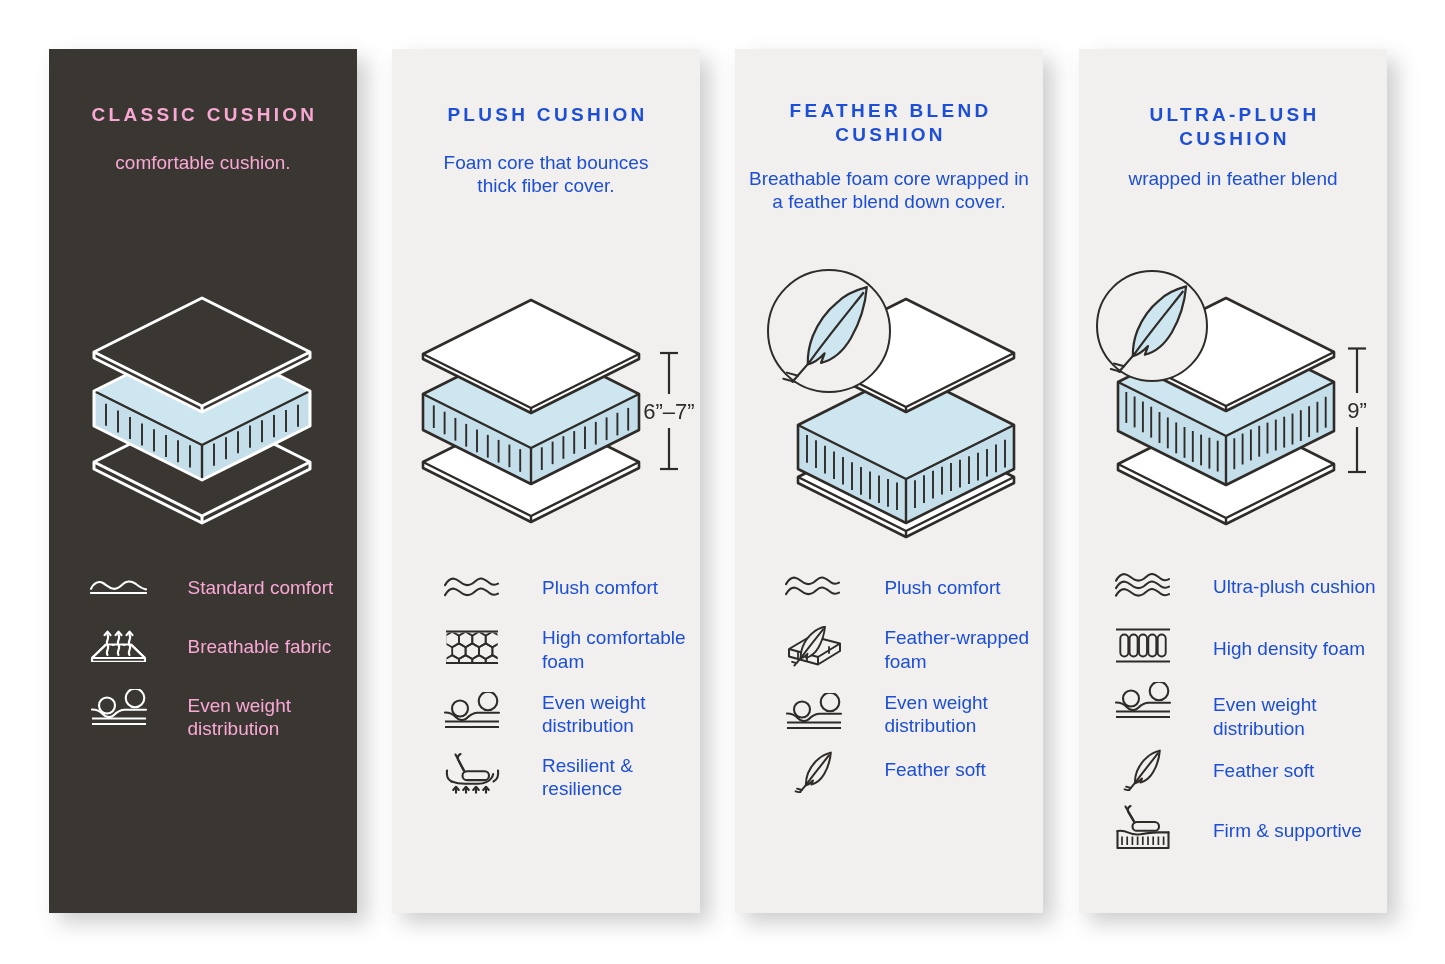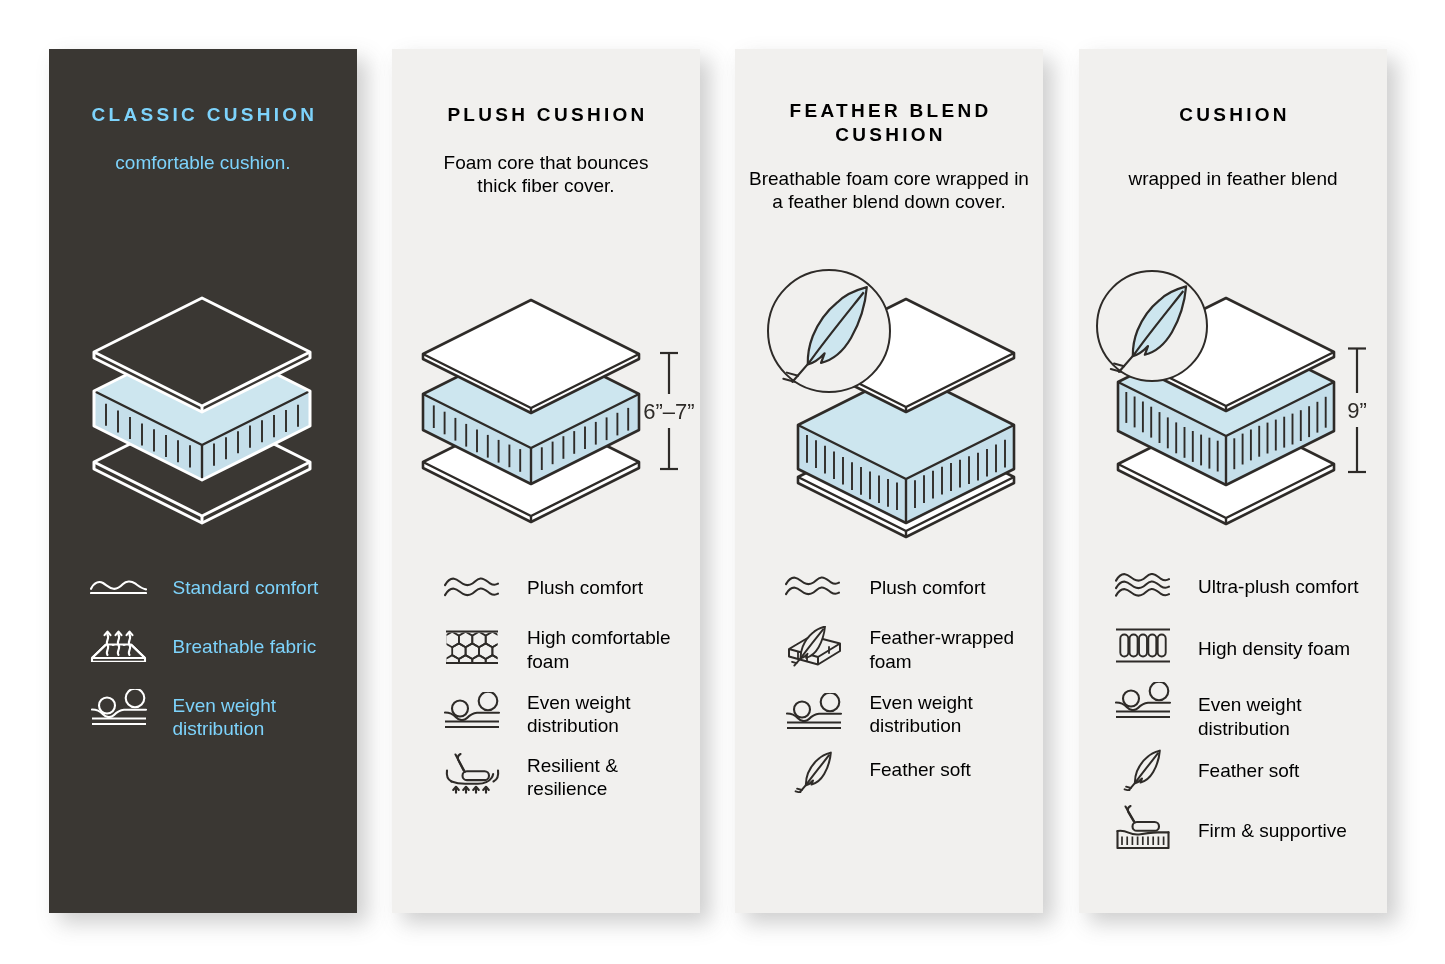--- a/index.html
+++ b/index.html
@@ -7,36 +7,36 @@
   body {
     background:#ffffff;
     font-family:"Liberation Sans","DejaVu Sans",sans-serif;
     position:relative; overflow:hidden;
     -webkit-font-smoothing:antialiased;
   }
   .panel {
     position:absolute; top:49px; width:308px; height:864px;
     box-shadow:10px 10px 20px rgba(80,80,80,0.28);
   }
-  .panel.dark { background:#3a3733; color:#7dd3fc; }
-  .panel.light { background:#f1f0ee; color:#000000; }
+  .panel.dark { background:#3a3733; color:#f9a8d4; }
+  .panel.light { background:#f1f0ee; color:#1d4ed8; }
   .title {
     position:absolute; left:0; width:100%; text-align:center;
     font-size:19px; font-weight:bold; letter-spacing:3.3px; padding-left:3px; line-height:24px;
   }
   .title .tline { display:block; }
   .desc {
     position:absolute; left:0; width:100%; text-align:center;
     font-size:19px; line-height:23px; font-weight:normal;
   }
   .desc .dline { display:block; }
   .cushion { position:absolute; left:0; top:0; }
   .features { list-style:none; }
   .ficon { position:absolute; }
-  .flabel { position:absolute; font-size:19px; line-height:23.2px; }
+  .flabel { position:absolute; font-size:19px; line-height:23.2px;margin-left:15px; }
   .flabel .lline { display:block; white-space:nowrap; }
   svg text { font-family:"Liberation Sans","DejaVu Sans",sans-serif; }
 </style>
 </head>
 <body>
 
 <section class="panel dark" style="left:49px">
     <h2 class="title" style="top:54px">
       <span class="tline">CLASSIC CUSHION</span>
     </h2>
@@ -339,20 +339,21 @@
           <path d="M2.6,40.3 L7.3,41.6" fill="none" stroke="#2e2b28" stroke-width="1.9" stroke-linecap="round"></path>
         </svg>
         <div class="flabel" style="left:134.4px;top:708.9px">
           <span class="lline">Feather soft</span>
         </div>
       </li>
     </ul>
   </section>
 <section class="panel light" style="left:1079px">
     <h2 class="title" style="top:54px">
+      <span class="tline">ULTRA-PLUSH</span>
       <span class="tline">CUSHION</span>
     </h2>
     <p class="desc" style="top:117.5px">
       <span class="dline">wrapped in feather blend</span>
     </p>
     <svg class="cushion" width="308" height="500" viewBox="0 0 308 500" aria-hidden="true">
       <path d="M39,415 L147,361 L255,415 L255,421 L147,475 L39,421 Z" fill="#ffffff" stroke="#2e2b28" stroke-width="2.6" stroke-linejoin="round"></path>
       <path d="M39,415 L147,469 L255,415" fill="none" stroke="#2e2b28" stroke-width="2.4" stroke-linejoin="round"></path>
       <path d="M147,469 L147,475" fill="none" stroke="#2e2b28" stroke-width="2.4"></path>
       <path d="M39,333 L147,279 L255,333 L147,387 Z" fill="#cde6ef" stroke="none"></path>
@@ -401,21 +402,21 @@
       <text x="278" y="361" text-anchor="middle" dominant-baseline="central" font-size="22" fill="#2e2b28">9”</text>
     </svg>
     <ul class="features">
       <li class="feature">
         <svg class="ficon" style="left:35.7px;top:524.2px" width="57" height="24" viewBox="0 0 57 24" aria-hidden="true">
           <path d="M1,7.6 C3.5,3.3 6.5,0.7999999999999998 10,1.2000000000000002 C13.5,1.6 16,4.8 19,6.4 C22,8.0 25.5,8.0 28.5,6.0 C31,4.3 33,1.4 36.5,1.0 C40,0.6000000000000001 43,3.8 46,5.8 C48.5,7.4 51.5,7.6 54,6.2" fill="none" stroke="#2e2b28" stroke-width="2.1" stroke-linecap="round" stroke-linejoin="round"></path>
           <path d="M1,15.1 C3.5,10.8 6.5,8.3 10,8.7 C13.5,9.1 16,12.3 19,13.9 C22,15.5 25.5,15.5 28.5,13.5 C31,11.8 33,8.9 36.5,8.5 C40,8.1 43,11.3 46,13.3 C48.5,14.9 51.5,15.1 54,13.7" fill="none" stroke="#2e2b28" stroke-width="2.1" stroke-linecap="round" stroke-linejoin="round"></path>
           <path d="M1,22.6 C3.5,18.3 6.5,15.8 10,16.2 C13.5,16.6 16,19.8 19,21.4 C22,23.0 25.5,23.0 28.5,21.0 C31,19.3 33,16.4 36.5,16.0 C40,15.6 43,18.8 46,20.8 C48.5,22.4 51.5,22.6 54,21.2" fill="none" stroke="#2e2b28" stroke-width="2.1" stroke-linecap="round" stroke-linejoin="round"></path>
         </svg>
         <div class="flabel" style="left:119px;top:525.9px">
-          <span class="lline">Ultra-plush comfort</span>
+          <span class="lline">Ultra-plush cushion</span>
         </div>
       </li>
       <li class="feature">
         <svg class="ficon" style="left:36.2px;top:578.4px" width="56" height="37" viewBox="0 0 56 37" aria-hidden="true">
           <line x1="1" y1="2.5" x2="55" y2="2.5" stroke="#2e2b28" stroke-width="2.1"></line>
           <line x1="1" y1="34.5" x2="55" y2="34.5" stroke="#2e2b28" stroke-width="2.1"></line>
           <rect x="5.3" y="7.5" width="8" height="22" rx="4" fill="none" stroke="#2e2b28" stroke-width="1.9"></rect>
           <rect x="14.6" y="7.5" width="8" height="22" rx="4" fill="none" stroke="#2e2b28" stroke-width="1.9"></rect>
           <rect x="24" y="7.5" width="8" height="22" rx="4" fill="none" stroke="#2e2b28" stroke-width="1.9"></rect>
           <rect x="33.3" y="7.5" width="8" height="22" rx="4" fill="none" stroke="#2e2b28" stroke-width="1.9"></rect>

